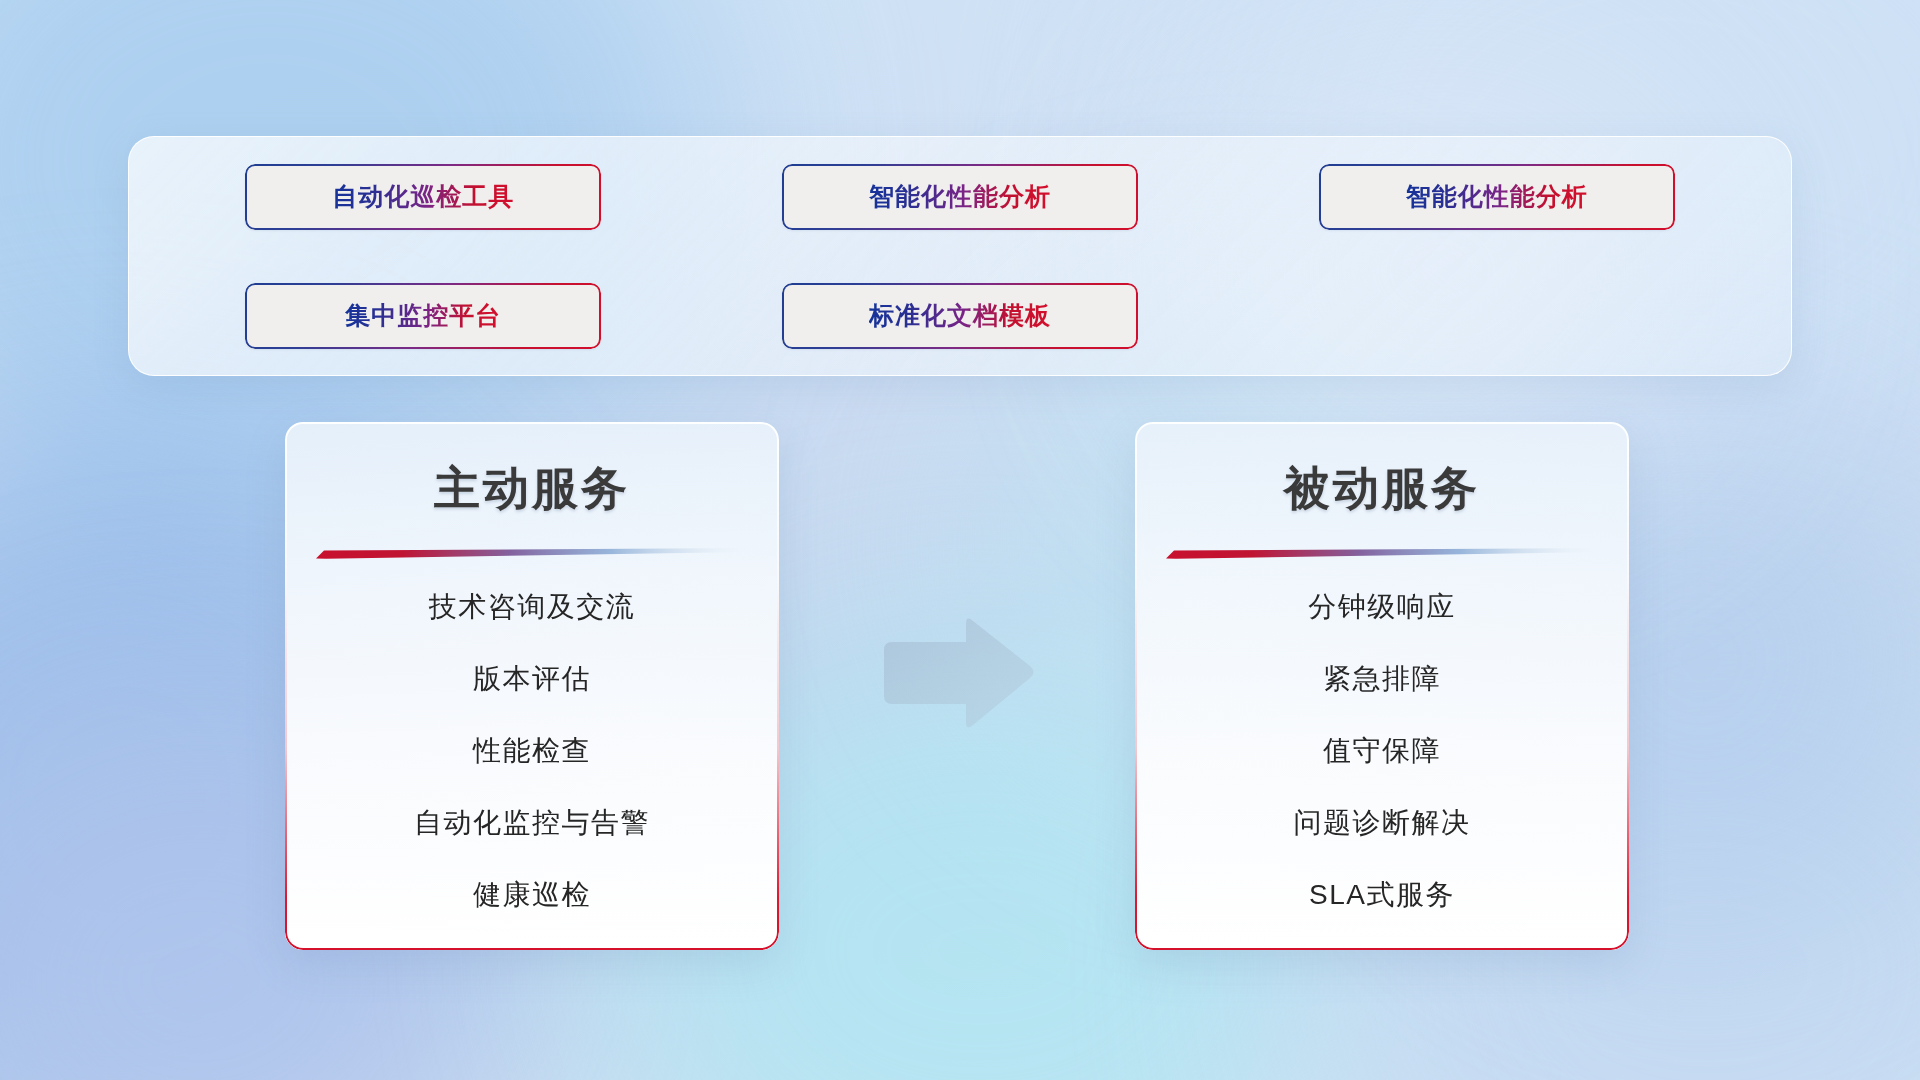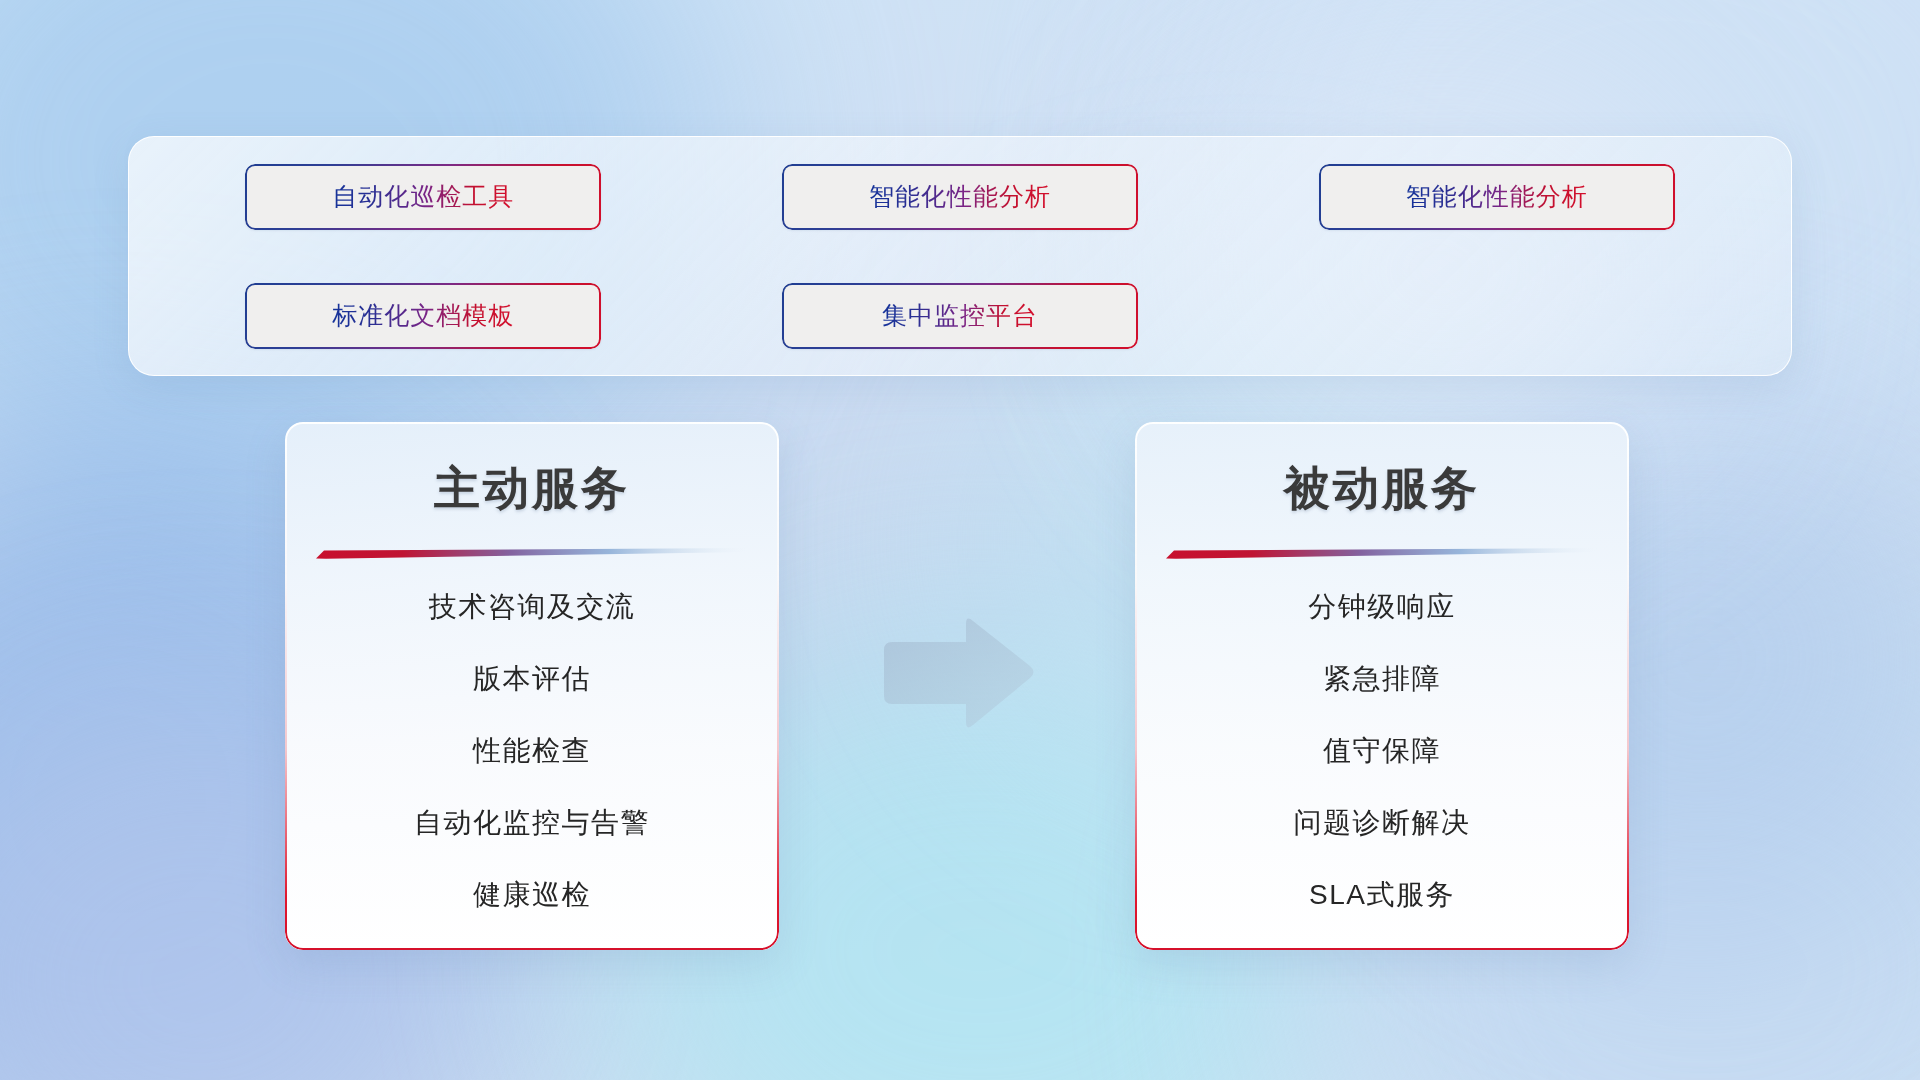--- a/index.html
+++ b/index.html
@@ -82,21 +82,21 @@
     -webkit-mask: linear-gradient(#000 0 0) content-box, linear-gradient(#000 0 0);
     -webkit-mask-composite: xor;
             mask: linear-gradient(#000 0 0) content-box, linear-gradient(#000 0 0);
             mask-composite: exclude;
     pointer-events: none;
   }
   .tag-label {
     position: relative;
     font-size: 25px;
     letter-spacing: 1px;
-    font-weight: 400;
+    font-weight: 700;
     background: linear-gradient(90deg, #15339a 0%, #2a2f93 22%, #7a2486 52%, #c3102f 78%, #d40f2c 100%);
     -webkit-background-clip: text;
             background-clip: text;
     color: transparent;
     -webkit-text-fill-color: transparent;
     white-space: nowrap;
   }
 
   
   .card {
@@ -193,25 +193,25 @@
 
   <div class="tag">
     <span class="tag-label">智能化性能分析</span>
   </div>
 
   <div class="tag">
     <span class="tag-label">智能化性能分析</span>
   </div>
 
   <div class="tag">
+    <span class="tag-label">集中监控平台</span>
+  </div>
+
+  <div class="tag">
     <span class="tag-label">标准化文档模板</span>
-  </div>
-
-  <div class="tag">
-    <span class="tag-label">集中监控平台</span>
   </div>
 
 </div>
 
 <div class="card" id="card-active">
   <div class="card-title">主动服务</div>
 
   <div class="card-divider">
     <svg viewBox="0 0 432 13" preserveAspectRatio="none" aria-hidden="true">
       <defs>

